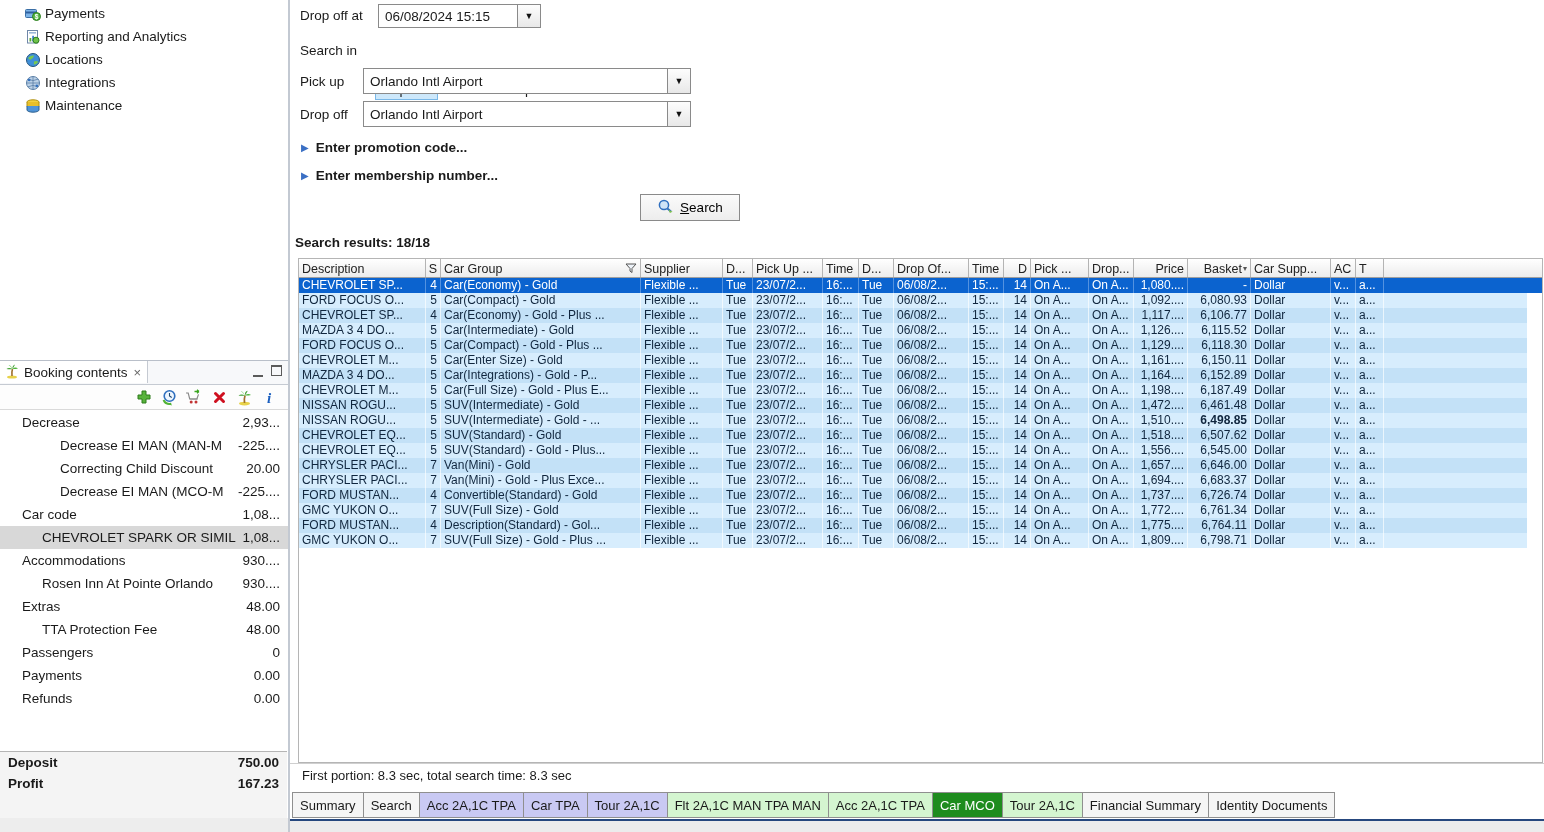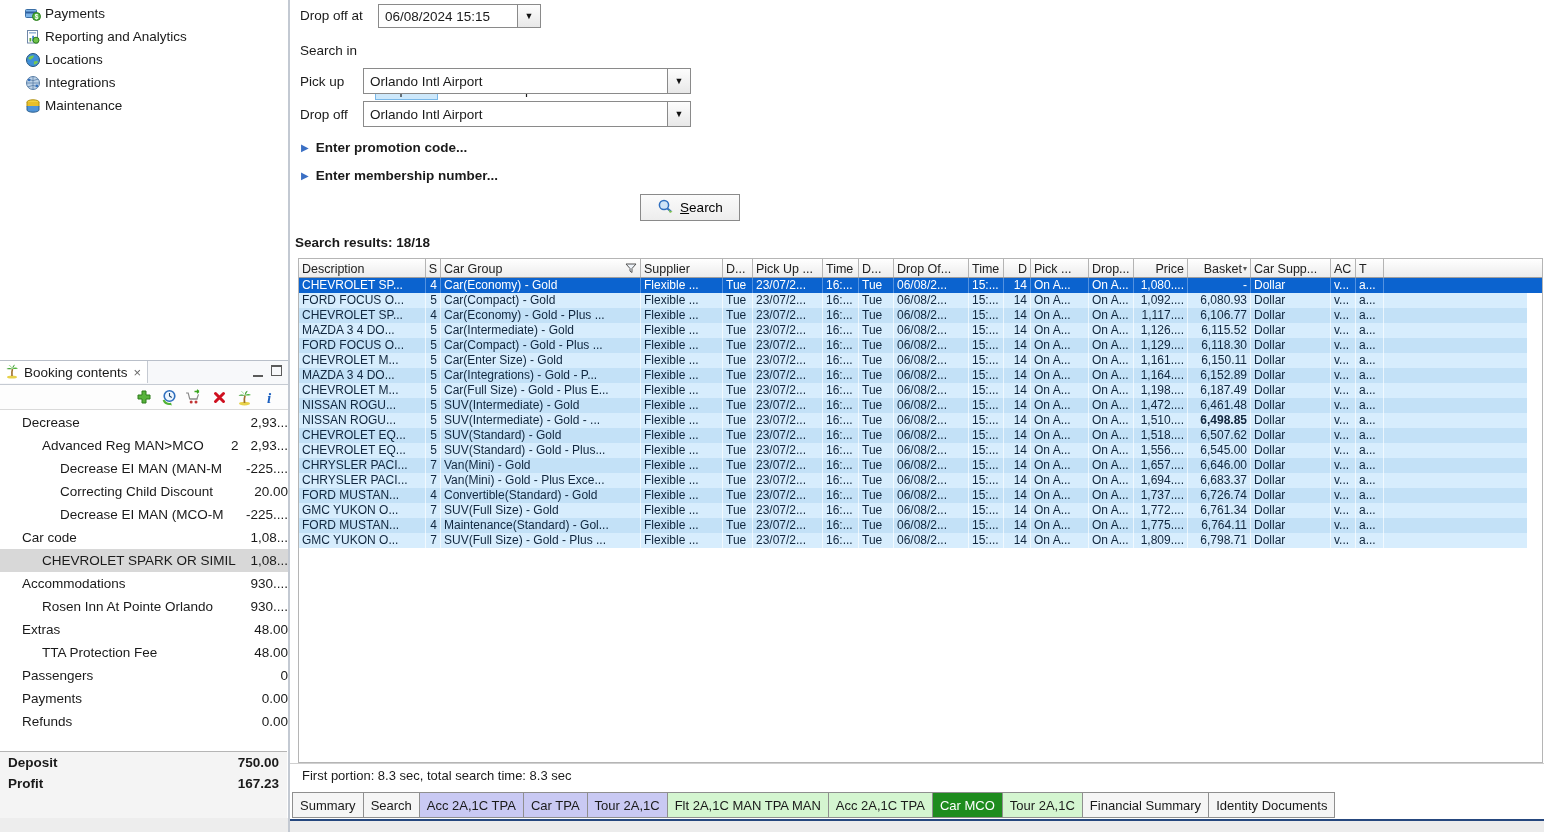--- a/index.html
+++ b/index.html
@@ -22,21 +22,21 @@
   .win-min{width:10px;height:10px;border-bottom:2px solid #5a5a5a;display:inline-block;}
   .win-max{width:9px;height:8px;border:1px solid #5a5a5a;border-top:2px solid #5a5a5a;display:inline-block;}
   .panel-toolbar{height:24px;display:flex;justify-content:flex-end;align-items:center;gap:7px;
     padding-right:10px;border-bottom:1px solid #dadada;background:#fdfdfd;}
   .tool-btn{display:inline-flex;align-items:center;justify-content:center;width:18px;height:18px;cursor:default;}
   .tree{position:absolute;left:0;top:50px;width:288px;}
   .tree-row{display:flex;align-items:center;height:23px;white-space:nowrap;}
   .tree-row.selected{background:#d8d8d8;}
   .tree-row .t-label{overflow:hidden;flex:1 1 auto;}
   .tree-row .t-count{margin-right:12px;}
-  .tree-row .t-value{margin-left:auto;text-align:right;}
+  .tree-row .t-value{margin-left:auto;padding-right:8px;text-align:right;}
   .lv1{padding-left:22px;} .lv2{padding-left:42px;} .lv3{padding-left:60px;}
   .totals{position:absolute;left:0;top:390px;width:287px;height:66px;background:#f4f4f4;
     border-top:1px solid #b5b5b5;border-bottom:1px solid #b5b5b5;font-weight:bold;}
   .totals-row{display:flex;height:21px;align-items:center;padding:0 8px;}
   .totals-row .tv{margin-left:auto;}
   .panel-footer{position:absolute;left:0;top:457px;width:288px;height:15px;background:#ededed;}
   
   .main-pane{position:absolute;left:290px;top:0;width:1254px;height:832px;background:#fff;}
   .frm-label{position:absolute;white-space:nowrap;}
   .combo{position:absolute;height:24px;border:1px solid #8a8a8a;background:#fff;display:flex;align-items:center;box-sizing:border-box;}
@@ -208,24 +208,20 @@
           <svg width="8" height="15">
               <text x="4" y="12.5" text-anchor="middle" font-family="Liberation Serif,serif" font-size="15" font-style="italic" font-weight="bold" fill="#1b5fbf">i</text>
             </svg>
           </span>
       </div>
       <div class="tree" id="tree">
           <div class="tree-row lv1">
             <span class="t-label">Decrease</span>
             <span class="t-value">2,93...</span>
           </div>
-          <div class="tree-row lv2">
-            <span class="t-label">Advanced Reg MAN&gt;MCO</span>
-            <span class="t-value"><span class="t-count">2</span>2,93...</span>
-          </div>
           <div class="tree-row lv3">
             <span class="t-label">Decrease EI MAN (MAN-M</span>
             <span class="t-value">-225....</span>
           </div>
           <div class="tree-row lv3">
             <span class="t-label">Correcting Child Discount</span>
             <span class="t-value">20.00</span>
           </div>
           <div class="tree-row lv3">
             <span class="t-label">Decrease EI MAN (MCO-M</span>
@@ -717,21 +713,21 @@
             <div class="td" style="width: 45px;">On A...</div>
             <div class="td r" style="width: 54px;">1,772....</div>
             <div class="td r" style="width: 63px;">6,761.34</div>
             <div class="td" style="width: 80px;">Dollar</div>
             <div class="td" style="width: 25px;">v...</div>
             <div class="td" style="width: 28px;">a...</div>
           </div>
           <div class="trow">
             <div class="td" style="width: 127px;">FORD MUSTAN...</div>
             <div class="td r" style="width: 15px;">4</div>
-            <div class="td" style="width: 200px;">Maintenance(Standard) - Gol...</div>
+            <div class="td" style="width: 200px;">Description(Standard) - Gol...</div>
             <div class="td" style="width: 82px;">Flexible ...</div>
             <div class="td" style="width: 30px;">Tue</div>
             <div class="td" style="width: 70px;">23/07/2...</div>
             <div class="td" style="width: 36px;">16:...</div>
             <div class="td" style="width: 35px;">Tue</div>
             <div class="td" style="width: 75px;">06/08/2...</div>
             <div class="td" style="width: 35px;">15:...</div>
             <div class="td r" style="width: 27px;">14</div>
             <div class="td" style="width: 58px;">On A...</div>
             <div class="td" style="width: 45px;">On A...</div>

